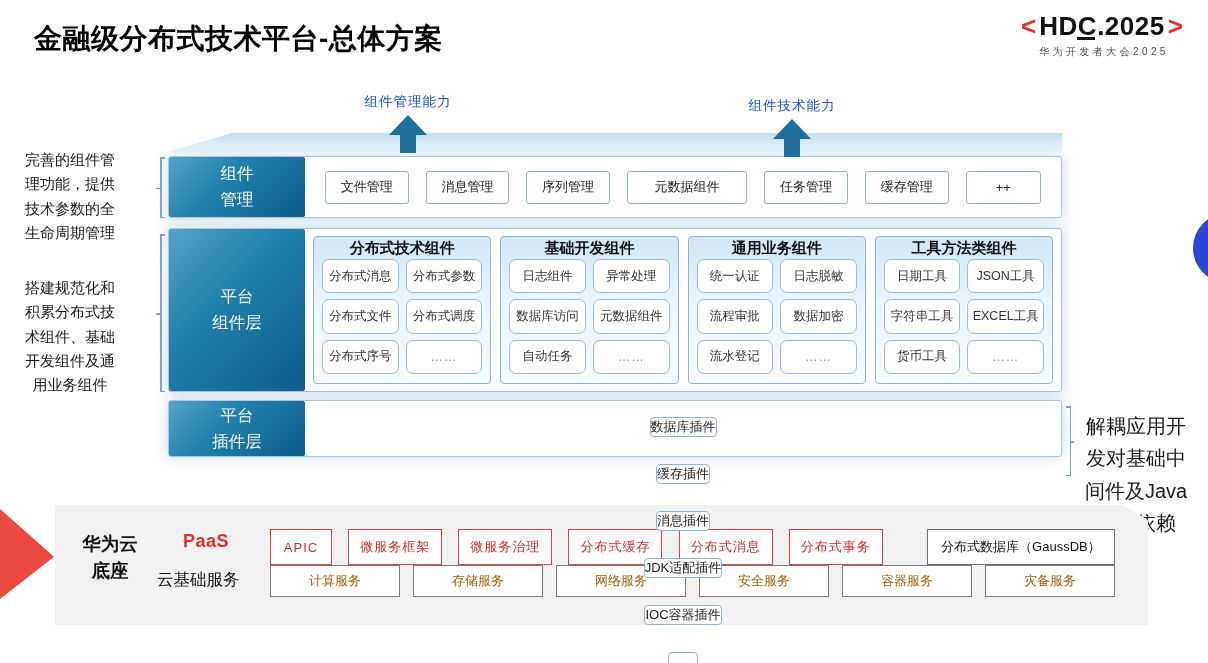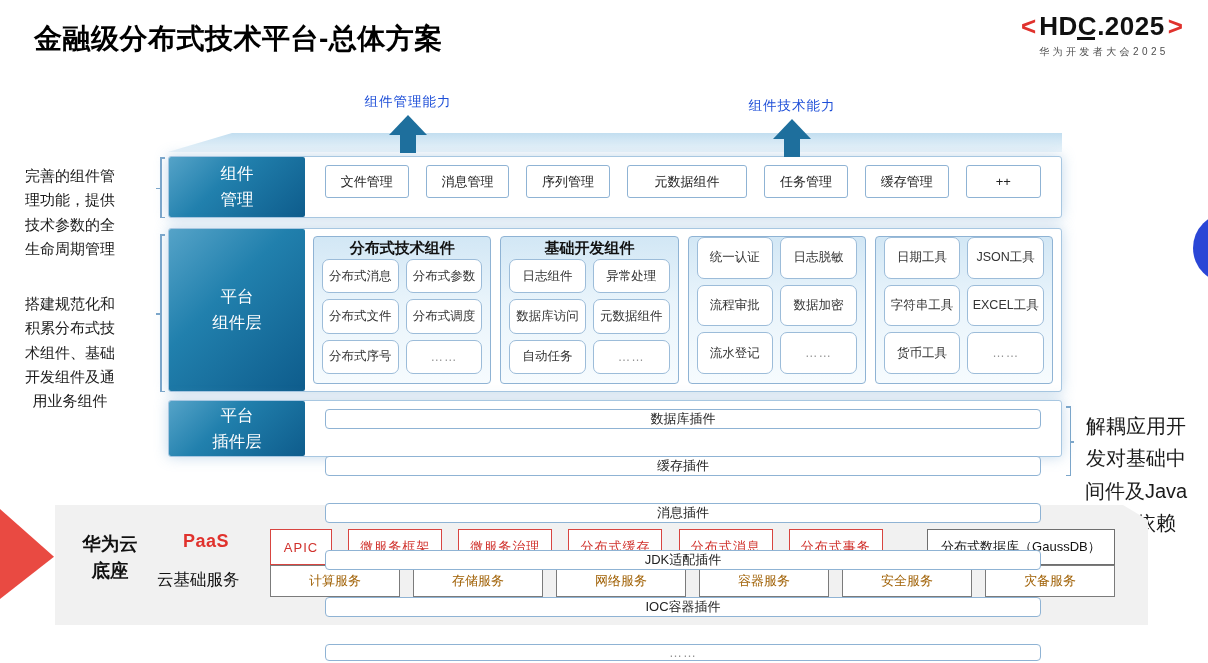--- a/index.html
+++ b/index.html
@@ -28,21 +28,21 @@
   .cap-arrow { margin:4px auto 0; width:38px; }
   .cap-head { width:0; height:0; border-left:19px solid transparent; border-right:19px solid transparent; border-bottom:20px solid var(--arrow-teal); }
   .cap-stem { width:16px; height:18px; background:var(--arrow-teal); margin:0 auto; }
 
   
   .panel-top { position:absolute; left:168px; top:133px; width:894px; height:19px; z-index:0;
     background:linear-gradient(180deg,#c2def0,#eef6fb);
     clip-path:polygon(64px 0, 100% 0, 100% 100%, 0 100%); }
 
   
-  .note-left { position:absolute; width:96px; text-align:center; font-size:15px; line-height:1.62; color:#1a1a1a;margin-top:16px; }
+  .note-left { position:absolute; width:96px; text-align:center; font-size:15px; line-height:1.62; color:#1a1a1a; }
   #note1 { left:22px; top:148px; }
   #note2 { left:22px; top:276px; }
   .note-right { position:absolute; left:1078px; top:410px; width:116px; font-size:20px; line-height:1.62; text-align:center; color:#1a1a1a; }
 
   
   .brace { position:absolute; width:9px; }
   .brace i { position:absolute; background:#7ca6ca; }
   .brace .v { top:0; bottom:0; width:1.5px; }
   .brace .t { top:0; width:4.5px; height:1.5px; }
   .brace .b { bottom:0; width:4.5px; height:1.5px; }
@@ -55,21 +55,21 @@
 
   
   .layer { position:absolute; left:168px; width:894px; background:#fff; border:1px solid #a8c7e1; border-radius:3px;
     box-shadow:0 0 14px rgba(125,170,210,.45); display:flex; z-index:1; box-sizing:border-box; }
   #layer1 { top:156px; height:62px; }
   #layer2 { top:228px; height:164px; }
   #layer3 { top:400px; height:57px; }
   .layer-label { flex:0 0 136px; background:linear-gradient(135deg,#55a3c8 0%,#2180ad 40%,var(--teal-dark) 100%);
     color:#fff; display:flex; align-items:center; justify-content:center; text-align:center;
     font-size:16.5px; line-height:1.55; border-radius:2px; }
-  .layer-body { flex:1; display:flex; padding:8px 20px; gap:17px; }
+  .layer-body { flex:1; display:flex; align-items:center; padding:16px 20px; gap:17px; }
   .pill { border:1px solid var(--box-border-blue); border-radius:3px; background:#fff; display:flex; align-items:center; justify-content:center;
     font-size:13px; color:#222; height:33px; flex:1; box-sizing:border-box; white-space:nowrap; }
   .pill.dots, .cell.dots { color:#949494; letter-spacing:1px; }
   #layer1 .pill:nth-child(4) { flex:1.45; }
   #layer1 .pill:last-child { flex:.9; }
   #layer3 .layer-body { gap:27px;flex-direction:column; }
   #layer3 .pill { height:36px; border-radius:4px; }
 
   
   #layer2 .layer-body { padding:7px 8px; gap:9px; align-items:stretch; }
@@ -186,30 +186,32 @@
         <div class="col-grid">
           <div class="cell">日志组件</div>
           <div class="cell">异常处理</div>
           <div class="cell">数据库访问</div>
           <div class="cell">元数据组件</div>
           <div class="cell">自动任务</div>
           <div class="cell dots">……</div>
         </div>
       </div>
       <div class="col">
+        <div class="col-h">通用业务组件</div>
         <div class="col-grid">
           <div class="cell">统一认证</div>
           <div class="cell">日志脱敏</div>
           <div class="cell">流程审批</div>
           <div class="cell">数据加密</div>
           <div class="cell">流水登记</div>
           <div class="cell dots">……</div>
         </div>
       </div>
       <div class="col">
+        <div class="col-h">工具方法类组件</div>
         <div class="col-grid">
           <div class="cell">日期工具</div>
           <div class="cell">JSON工具</div>
           <div class="cell">字符串工具</div>
           <div class="cell">EXCEL工具</div>
           <div class="cell">货币工具</div>
           <div class="cell dots">……</div>
         </div>
       </div>
     </div>
@@ -237,20 +239,20 @@
       <div class="fpill red">分布式缓存</div>
       <div class="fpill red">分布式消息</div>
       <div class="fpill red">分布式事务</div>
       <div class="fpill dark">分布式数据库（GaussDB）</div>
     </div>
   <div class="iaas-label">云基础服务</div>
   <div class="iaas-row">
       <div class="fpill">计算服务</div>
       <div class="fpill">存储服务</div>
       <div class="fpill">网络服务</div>
+      <div class="fpill">安全服务</div>
       <div class="fpill">容器服务</div>
-      <div class="fpill">安全服务</div>
       <div class="fpill">灾备服务</div>
     </div>
 </div>
 
 <div class="red-arrow"></div>
 <div class="blue-circle"></div>
 
 </body></html>

